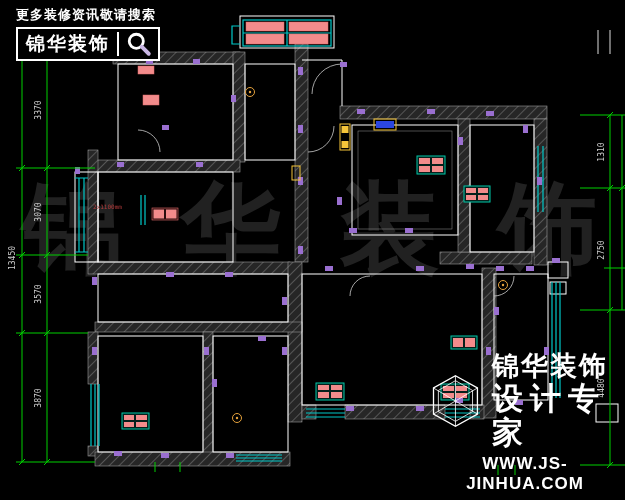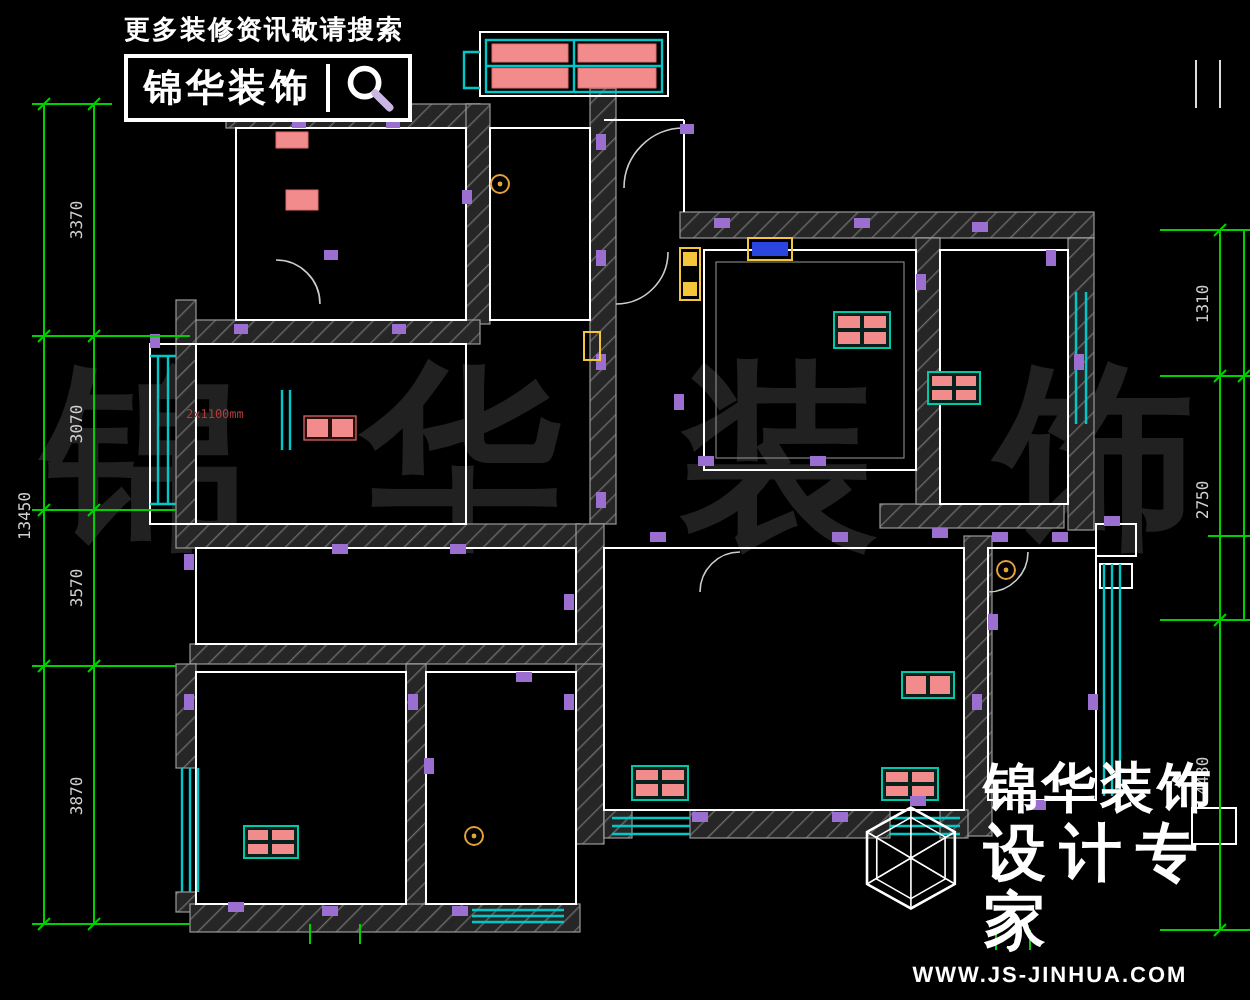--- a/index.html
+++ b/index.html
@@ -5,33 +5,33 @@
   html,body{margin:0;padding:0;background:#000;}
   #stage{position:relative;width:625px;height:500px;background:#000;overflow:hidden;
          font-family:"Liberation Sans",sans-serif;}
   
   #watermark{position:absolute;left:22px;top:178px;width:492px;font-size:100px;line-height:1;
              font-weight:bold;font-family:"DejaVu Serif",serif;color:#212121;
              letter-spacing:12px;white-space:nowrap;z-index:1;}
   
   #plan{position:absolute;left:0;top:0;z-index:2;}
   
-  #banner{position:absolute;left:16px;top:6px;z-index:3;color:#fff;margin-left:46px;}
+  #banner{position:absolute;left:16px;top:6px;z-index:3;color:#fff;}
   #banner .tagline{font-size:13px;font-weight:bold;letter-spacing:1px;}
   #banner .search-box{margin-top:3px;display:inline-flex;align-items:center;gap:7px;
                       border:2px solid #fff;padding:2px 6px 2px 8px;background:#000;}
   #banner .brand{font-size:19px;font-weight:bold;letter-spacing:2px;}
   #banner .sep{width:2px;height:24px;background:#fff;}
   
   #brandfoot{position:absolute;right:2px;bottom:6px;z-index:3;color:#fff;width:196px;}
   #brandfoot .row{display:flex;align-items:center;gap:8px;justify-content:center;}
   #brandfoot .names{font-weight:bold;line-height:1.12;}
   #brandfoot .big{font-size:27px;letter-spacing:2px;}
   #brandfoot .sub{font-size:31px;letter-spacing:7px;}
-  #brandfoot .site{margin-top:3px;text-align:center;font-size:11px;font-weight:bold;letter-spacing:1px;}
+  #brandfoot .site{margin-top:3px;text-align:center;font-size:17px;font-weight:bold;letter-spacing:1px;}
 </style>
 </head>
 <body>
 
 <div id="stage">
 
   <div id="watermark">锦 华 装 饰</div>
 
   <svg id="plan" width="625" height="500" viewBox="0 0 625 500">
     <defs>

